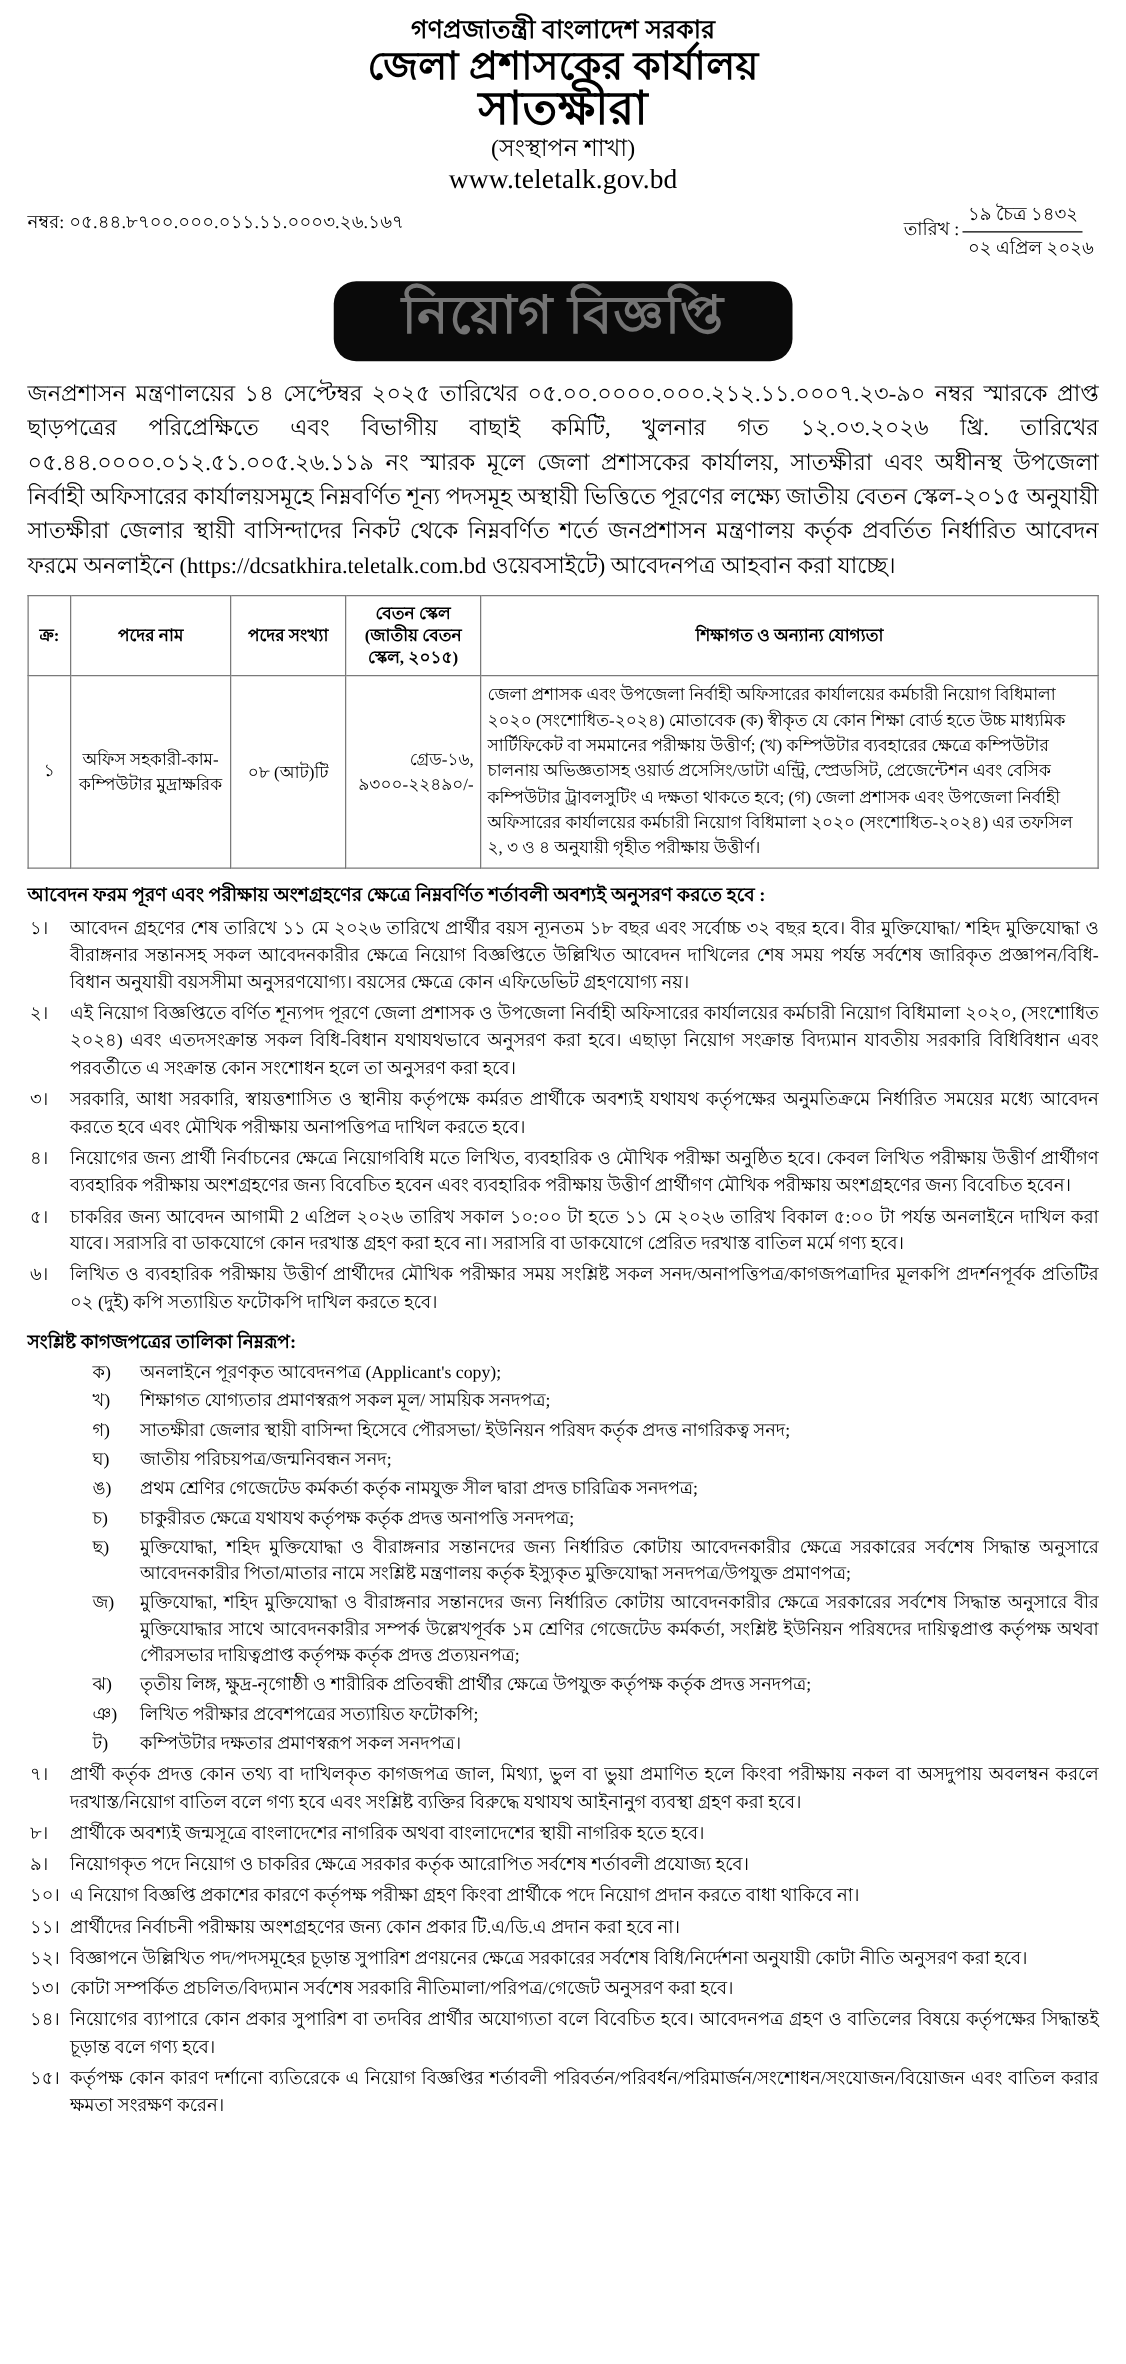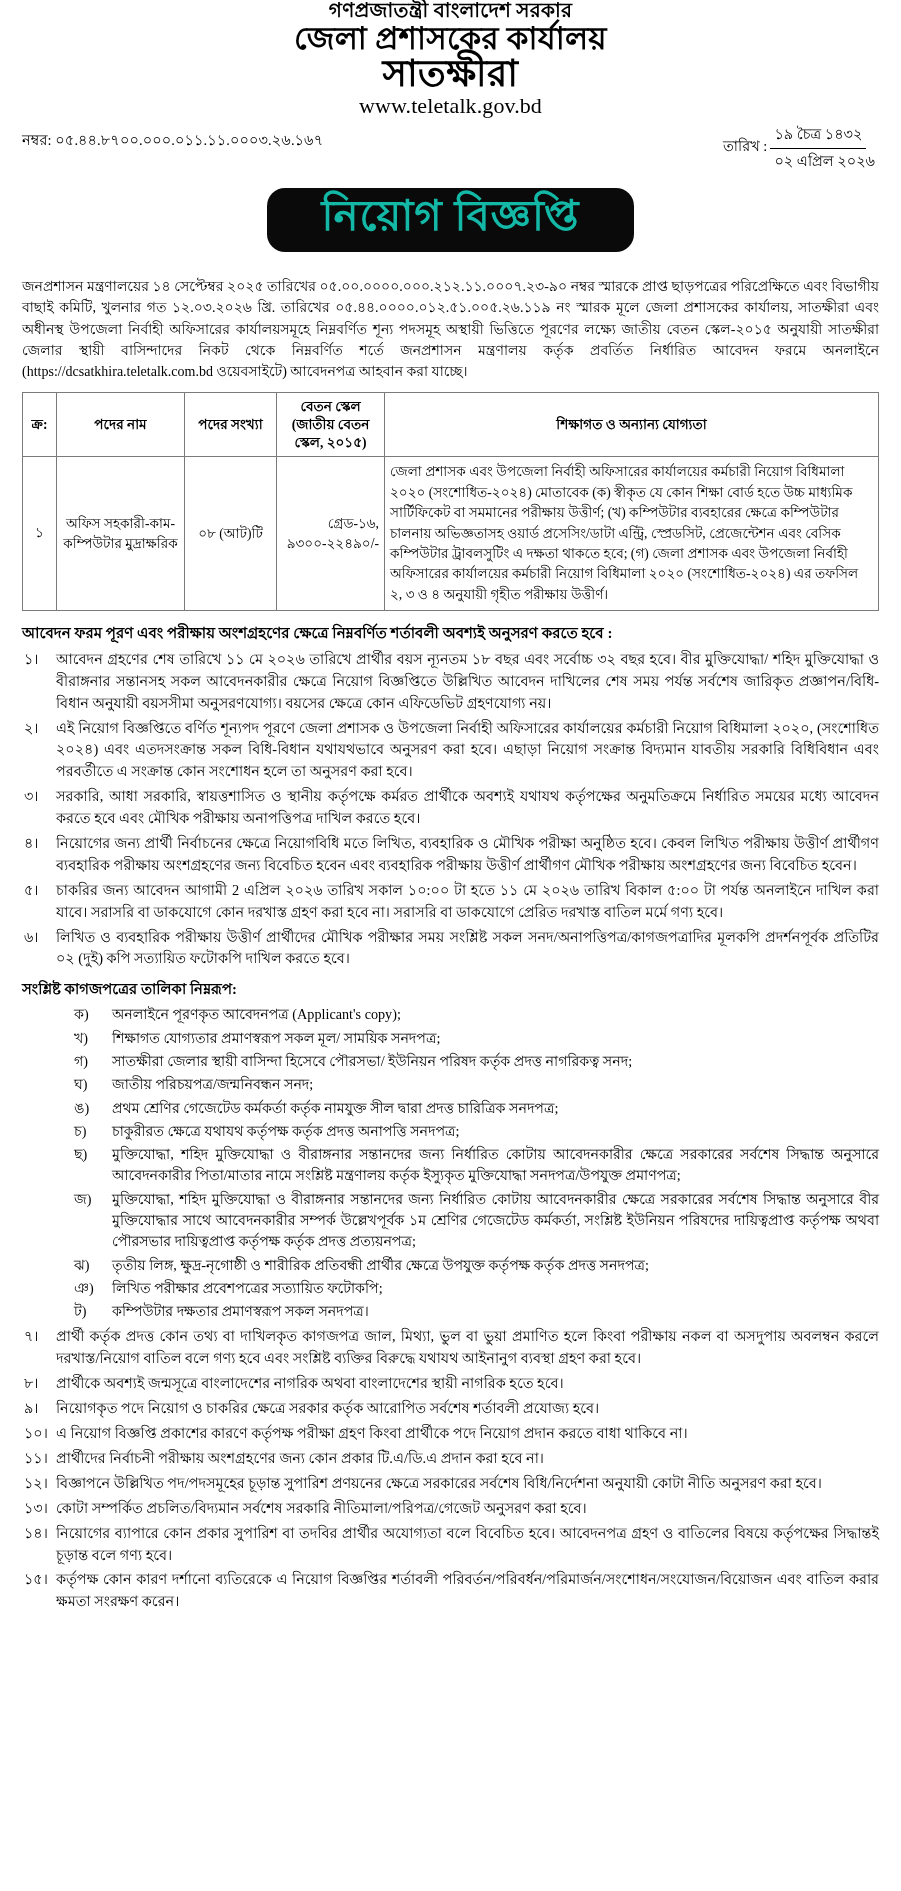--- a/index.html
+++ b/index.html
@@ -6,21 +6,21 @@
   body {
     width: 901px;
     background: #ffffff;
     font-family: "Liberation Serif", "DejaVu Serif", serif;
     color: #000000;
     -webkit-font-smoothing: antialiased;
   }
   .page {
     width: 901px;
     min-height: 1891px;
-    padding: 0 22px 10px 22px;
+    padding: 14px 22px 10px 22px;
     position: relative;
   }
 
   
   .letterhead { text-align: center; line-height: 1.05; }
   .lh-gov {
     font-size: 20px; font-weight: 600; letter-spacing: .2px;
     font-family: "Liberation Serif", "DejaVu Serif", serif;
   }
   .lh-office {
@@ -43,31 +43,31 @@
   .memo-no { font-size: 14.5px; letter-spacing: .1px; padding-top: 6px; }
   .memo-date { display: flex; align-items: flex-start; font-size: 14.5px; }
   .memo-date-label { padding-top: 12px; white-space: nowrap; text-align: center; }
   .memo-date-stack { display: flex; flex-direction: column; align-items: flex-start; margin-left: 3px; }
   .memo-date-top { padding: 0 4px 1px 4px; border-bottom: 1px solid #000; font-size: 14.5px; }
   .memo-date-bot { padding: 1px 4px 0 4px; font-size: 14.5px; }
 
   
   .banner-wrap { display: flex; justify-content: center; margin-top: 14px; }
   .banner {
-    background: #0a0a0a; color: #14b8a6;
+    background: #0a0a0a; color: #737373;
     border-radius: 18px;
     padding: 4px 54px 10px 54px;
     font-size: 42px; font-weight: 700; letter-spacing: 1px;
     line-height: 1.18;
   }
 
   
   .intro {
-    margin-top: 24px;
-    font-size: 14px;
+    margin-top: 13px;
+    font-size: 18px;
     line-height: 1.52;
     text-align: justify;
     text-justify: inter-word;
   }
 
   
   table.vacancy {
     width: 100%;
     border-collapse: collapse;
     margin-top: 10px;
@@ -112,20 +112,21 @@
 </style>
 </head>
 <body>
 
 <div class="page">
 
   <div class="letterhead">
     <div class="lh-gov">গণপ্রজাতন্ত্রী বাংলাদেশ সরকার</div>
     <div class="lh-office">জেলা প্রশাসকের কার্যালয়</div>
     <div class="lh-district">সাতক্ষীরা</div>
+    <div class="lh-branch">(সংস্থাপন শাখা)</div>
     <div class="lh-web">www.teletalk.gov.bd</div>
   </div>
 
   <div class="memo-row">
     <div class="memo-no">
       <span>নম্বর:</span>
       <span>০৫.৪৪.৮৭০০.০০০.০১১.১১.০০০৩.২৬.১৬৭</span>
     </div>
     <div class="memo-date">
       <span class="memo-date-label">তারিখ :</span>

